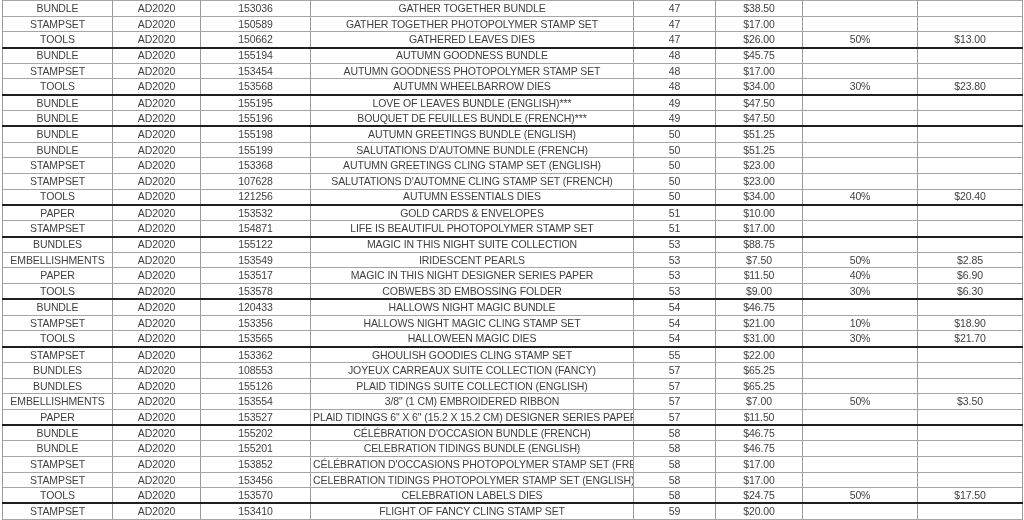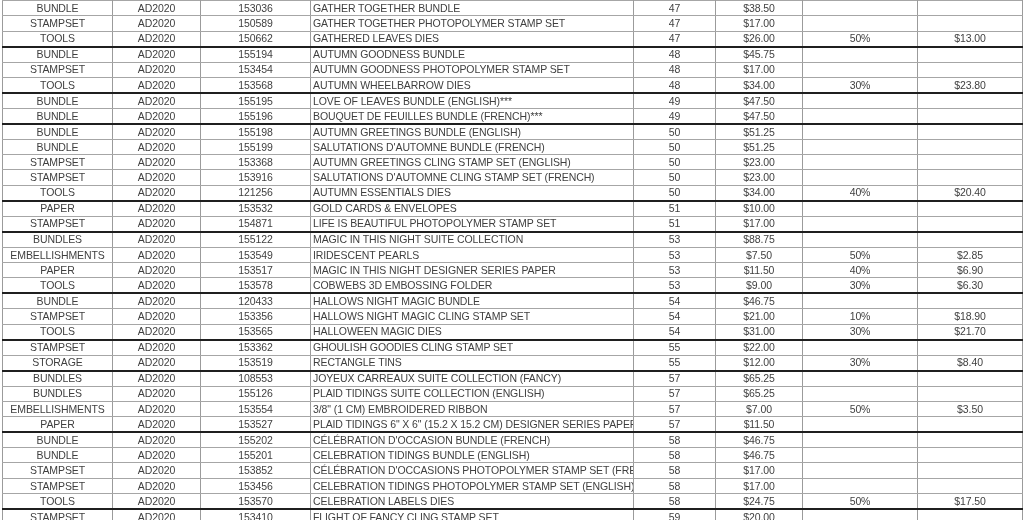--- a/index.html
+++ b/index.html
@@ -39,21 +39,21 @@
     color: #3f3f3f;
     white-space: nowrap;
     overflow: hidden;
     height: 14px;
     vertical-align: middle;
     letter-spacing: -0.1px;
   }
   table.price-table tr { height: 15.29px; }
   table.price-table tr.group-end td { border-bottom: 2px solid #1f1f1f; }
   td.al-c { text-align: center; }
-  td.al-l { text-align: left; padding-left: 3px; }
+  td.al-l { text-align: center; padding-left: 3px; }
   col.c-cat   { width: 110px; }
   col.c-cata  { width: 88px; }
   col.c-item  { width: 110px; }
   col.c-desc  { width: 323px; }
   col.c-page  { width: 82px; }
   col.c-price { width: 87px; }
   col.c-disc  { width: 115px; }
   col.c-sale  { width: 105px; }
 </style>
 </head>
@@ -178,21 +178,21 @@
           <td class="al-c">153368</td>
           <td class="al-l">AUTUMN GREETINGS CLING STAMP SET (ENGLISH)</td>
           <td class="al-c">50</td>
           <td class="al-c">$23.00</td>
           <td class="al-c"></td>
           <td class="al-c"></td>
         </tr>
         <tr>
           <td class="al-c">STAMPSET</td>
           <td class="al-c">AD2020</td>
-          <td class="al-c">153916</td>
+          <td class="al-c">107628</td>
           <td class="al-l">SALUTATIONS D'AUTOMNE CLING STAMP SET (FRENCH)</td>
           <td class="al-c">50</td>
           <td class="al-c">$23.00</td>
           <td class="al-c"></td>
           <td class="al-c"></td>
         </tr>
         <tr class="group-end">
           <td class="al-c">TOOLS</td>
           <td class="al-c">AD2020</td>
           <td class="al-c">121256</td>
@@ -295,30 +295,20 @@
         <tr>
           <td class="al-c">STAMPSET</td>
           <td class="al-c">AD2020</td>
           <td class="al-c">153362</td>
           <td class="al-l">GHOULISH GOODIES CLING STAMP SET</td>
           <td class="al-c">55</td>
           <td class="al-c">$22.00</td>
           <td class="al-c"></td>
           <td class="al-c"></td>
         </tr>
-        <tr class="group-end">
-          <td class="al-c">STORAGE</td>
-          <td class="al-c">AD2020</td>
-          <td class="al-c">153519</td>
-          <td class="al-l">RECTANGLE TINS</td>
-          <td class="al-c">55</td>
-          <td class="al-c">$12.00</td>
-          <td class="al-c">30%</td>
-          <td class="al-c">$8.40</td>
-        </tr>
         <tr>
           <td class="al-c">BUNDLES</td>
           <td class="al-c">AD2020</td>
           <td class="al-c">108553</td>
           <td class="al-l">JOYEUX CARREAUX SUITE COLLECTION (FANCY)</td>
           <td class="al-c">57</td>
           <td class="al-c">$65.25</td>
           <td class="al-c"></td>
           <td class="al-c"></td>
         </tr>

